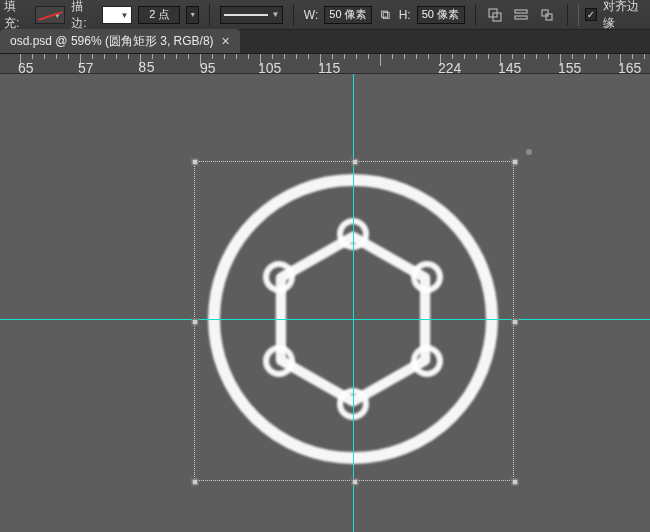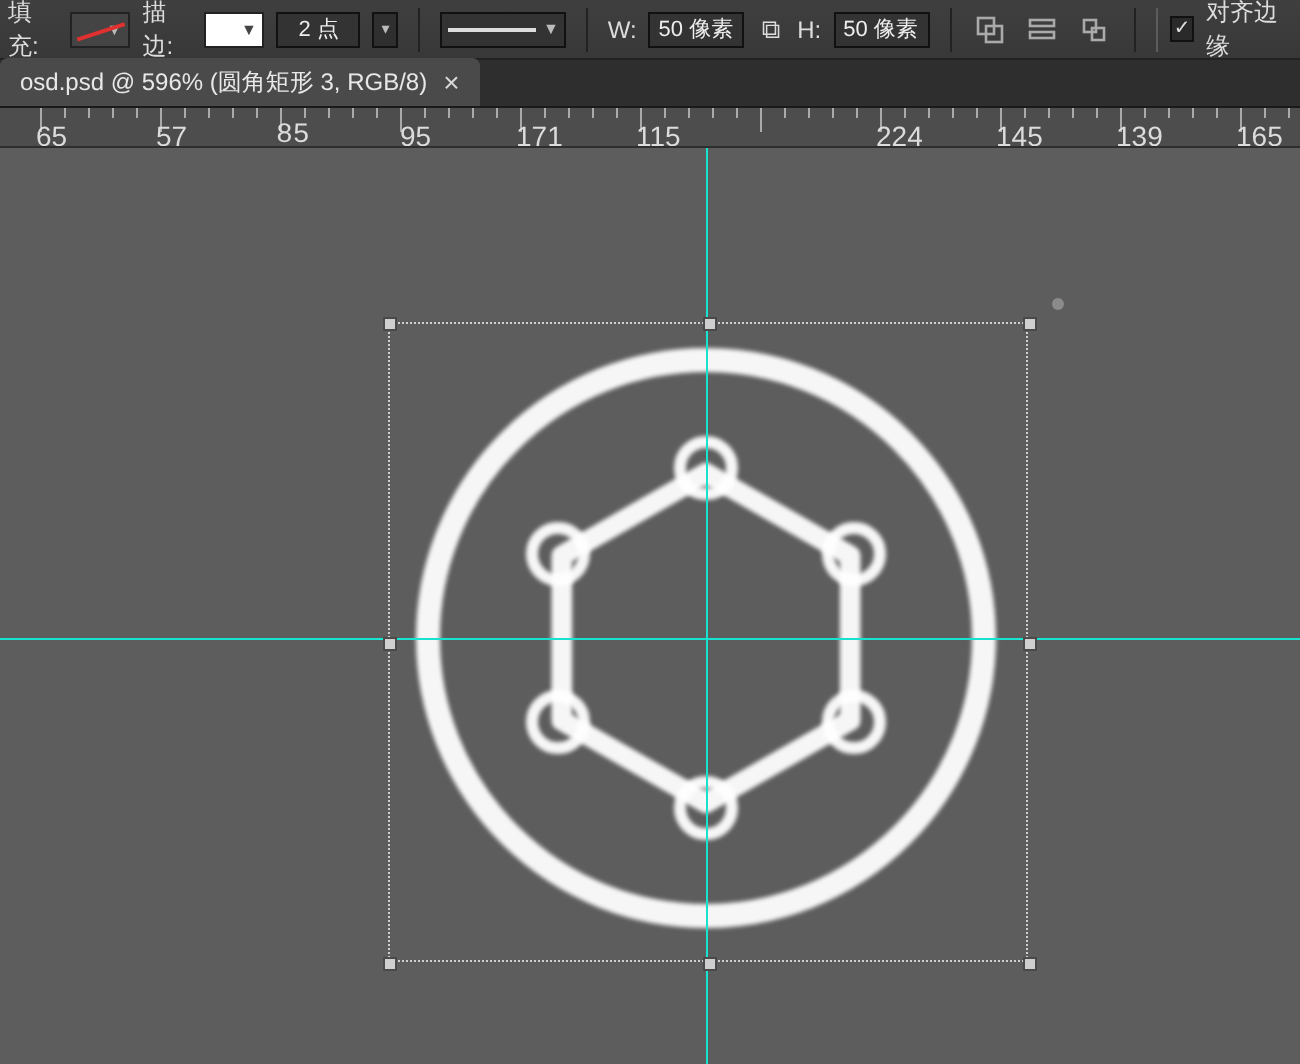--- a/index.html
+++ b/index.html
@@ -138,21 +138,21 @@
       <div class="tick mid" style="left: 164px;"></div>
       <div class="tick mid" style="left: 176px;"></div>
       <div class="tick mid" style="left: 188px;"></div>
       <div class="tick" style="left: 200px; height: 12px;"></div>
       <div class="tick-label" style="left: 204px;">95</div>
       <div class="tick mid" style="left: 212px;"></div>
       <div class="tick mid" style="left: 224px;"></div>
       <div class="tick mid" style="left: 236px;"></div>
       <div class="tick mid" style="left: 248px;"></div>
       <div class="tick" style="left: 260px; height: 12px;"></div>
-      <div class="tick-label" style="left: 262px;">171</div>
+      <div class="tick-label" style="left: 262px;">105</div>
       <div class="tick mid" style="left: 272px;"></div>
       <div class="tick mid" style="left: 284px;"></div>
       <div class="tick mid" style="left: 296px;"></div>
       <div class="tick mid" style="left: 308px;"></div>
       <div class="tick" style="left: 320px; height: 12px;"></div>
       <div class="tick-label" style="left: 322px;">115</div>
       <div class="tick mid" style="left: 332px;"></div>
       <div class="tick mid" style="left: 344px;"></div>
       <div class="tick mid" style="left: 356px;"></div>
       <div class="tick mid" style="left: 368px;"></div>
@@ -168,21 +168,21 @@
       <div class="tick mid" style="left: 464px;"></div>
       <div class="tick mid" style="left: 476px;"></div>
       <div class="tick mid" style="left: 488px;"></div>
       <div class="tick" style="left: 500px; height: 12px;"></div>
       <div class="tick-label" style="left: 502px;">145</div>
       <div class="tick mid" style="left: 512px;"></div>
       <div class="tick mid" style="left: 524px;"></div>
       <div class="tick mid" style="left: 536px;"></div>
       <div class="tick mid" style="left: 548px;"></div>
       <div class="tick" style="left: 560px; height: 12px;"></div>
-      <div class="tick-label" style="left: 562px;">139</div>
+      <div class="tick-label" style="left: 562px;">155</div>
       <div class="tick mid" style="left: 572px;"></div>
       <div class="tick mid" style="left: 584px;"></div>
       <div class="tick mid" style="left: 596px;"></div>
       <div class="tick mid" style="left: 608px;"></div>
       <div class="tick" style="left: 620px; height: 12px;"></div>
       <div class="tick-label" style="left: 622px;">165</div>
       <div class="tick mid" style="left: 632px;"></div>
       <div class="tick mid" style="left: 644px;"></div>
     </div>
 

